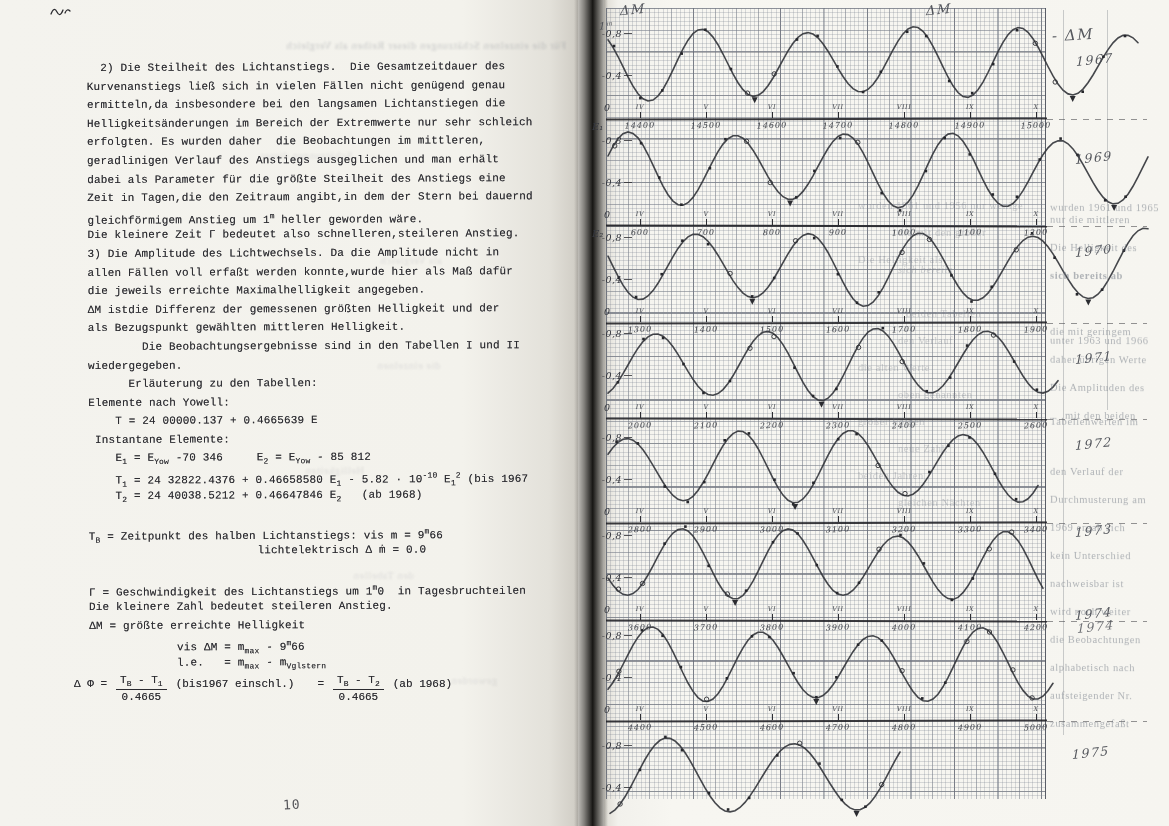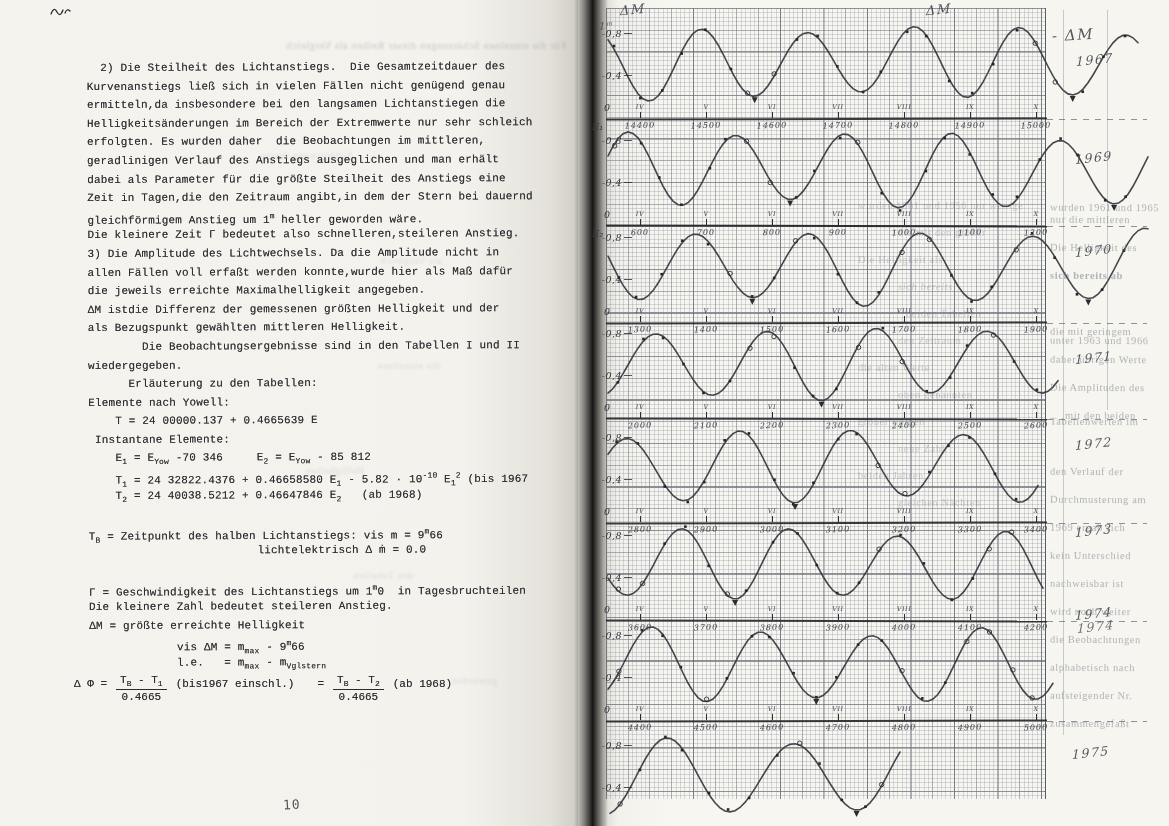--- a/index.html
+++ b/index.html
@@ -516,23 +516,23 @@
       <div class="ghost" style="left: 1050px; top: 550px; transform: rotate(0.3deg); text-align: right;">kein Unterschied</div>
       <div class="ghost" style="left: 1050px; top: 578px; transform: rotate(0.3deg);">nachweisbar ist</div>
       <div class="ghost" style="left: 1050px; top: 606px; transform: rotate(0.3deg);">wird noch weiter</div>
       <div class="ghost" style="left: 1050px; top: 634px; transform: rotate(0.3deg);">die Beobachtungen</div>
       <div class="ghost" style="left: 1050px; top: 662px; transform: rotate(0.3deg);">alphabetisch nach</div>
       <div class="ghost" style="left: 1050px; top: 690px; transform: rotate(0.3deg);">aufsteigender Nr.</div>
       <div class="ghost" style="left: 1050px; top: 718px; transform: rotate(0.3deg);">zusammengefaßt</div>
       <div class="ghost ingrid" style="left: 858px; top: 200px;">wurden 1961 und 1956 nur wenige</div>
       <div class="ghost ingrid" style="left: 898px; top: 227px;">die mit den großer</div>
       <div class="ghost ingrid" style="left: 858px; top: 254px;">Die Helligkeit als</div>
-      <div class="ghost ingrid" style="left: 898px; top: 281px; font-style: italic;">sich bereits</div>
+      <div class="ghost ingrid" style="left: 898px; top: 264px; font-style: italic;">sich bereits</div>
       <div class="ghost ingrid" style="left: 906px; top: 308px;">beiden Tabellen</div>
-      <div class="ghost ingrid" style="left: 898px; top: 335px;">den Zeitraum</div>
+      <div class="ghost ingrid" style="left: 898px; top: 335px;">den Verlauf</div>
       <div class="ghost ingrid" style="left: 858px; top: 362px;">die alten Werte</div>
       <div class="ghost ingrid" style="left: 898px; top: 389px;">oben genannten</div>
       <div class="ghost ingrid" style="left: 858px; top: 416px;">großer Folgen</div>
       <div class="ghost ingrid" style="left: 898px; top: 443px;">neue Zahl.</div>
       <div class="ghost ingrid" style="left: 858px; top: 470px;">beiden Jahren</div>
       <div class="ghost ingrid" style="left: 898px; top: 497px;">gleichen Nächten</div>
       <div class="ghost faint mirror" style="left: 260px; top: 150px;">Schätzungen dieser</div>
       <div class="ghost faint mirror" style="left: 380.166px; top: 255px;">als Vergleich</div>
       <div class="ghost faint mirror" style="left: 377.181px; top: 360px;">die einzelnen</div>
       <div class="ghost faint mirror" style="left: 305.378px; top: 465px;">Helligkeiten</div>

